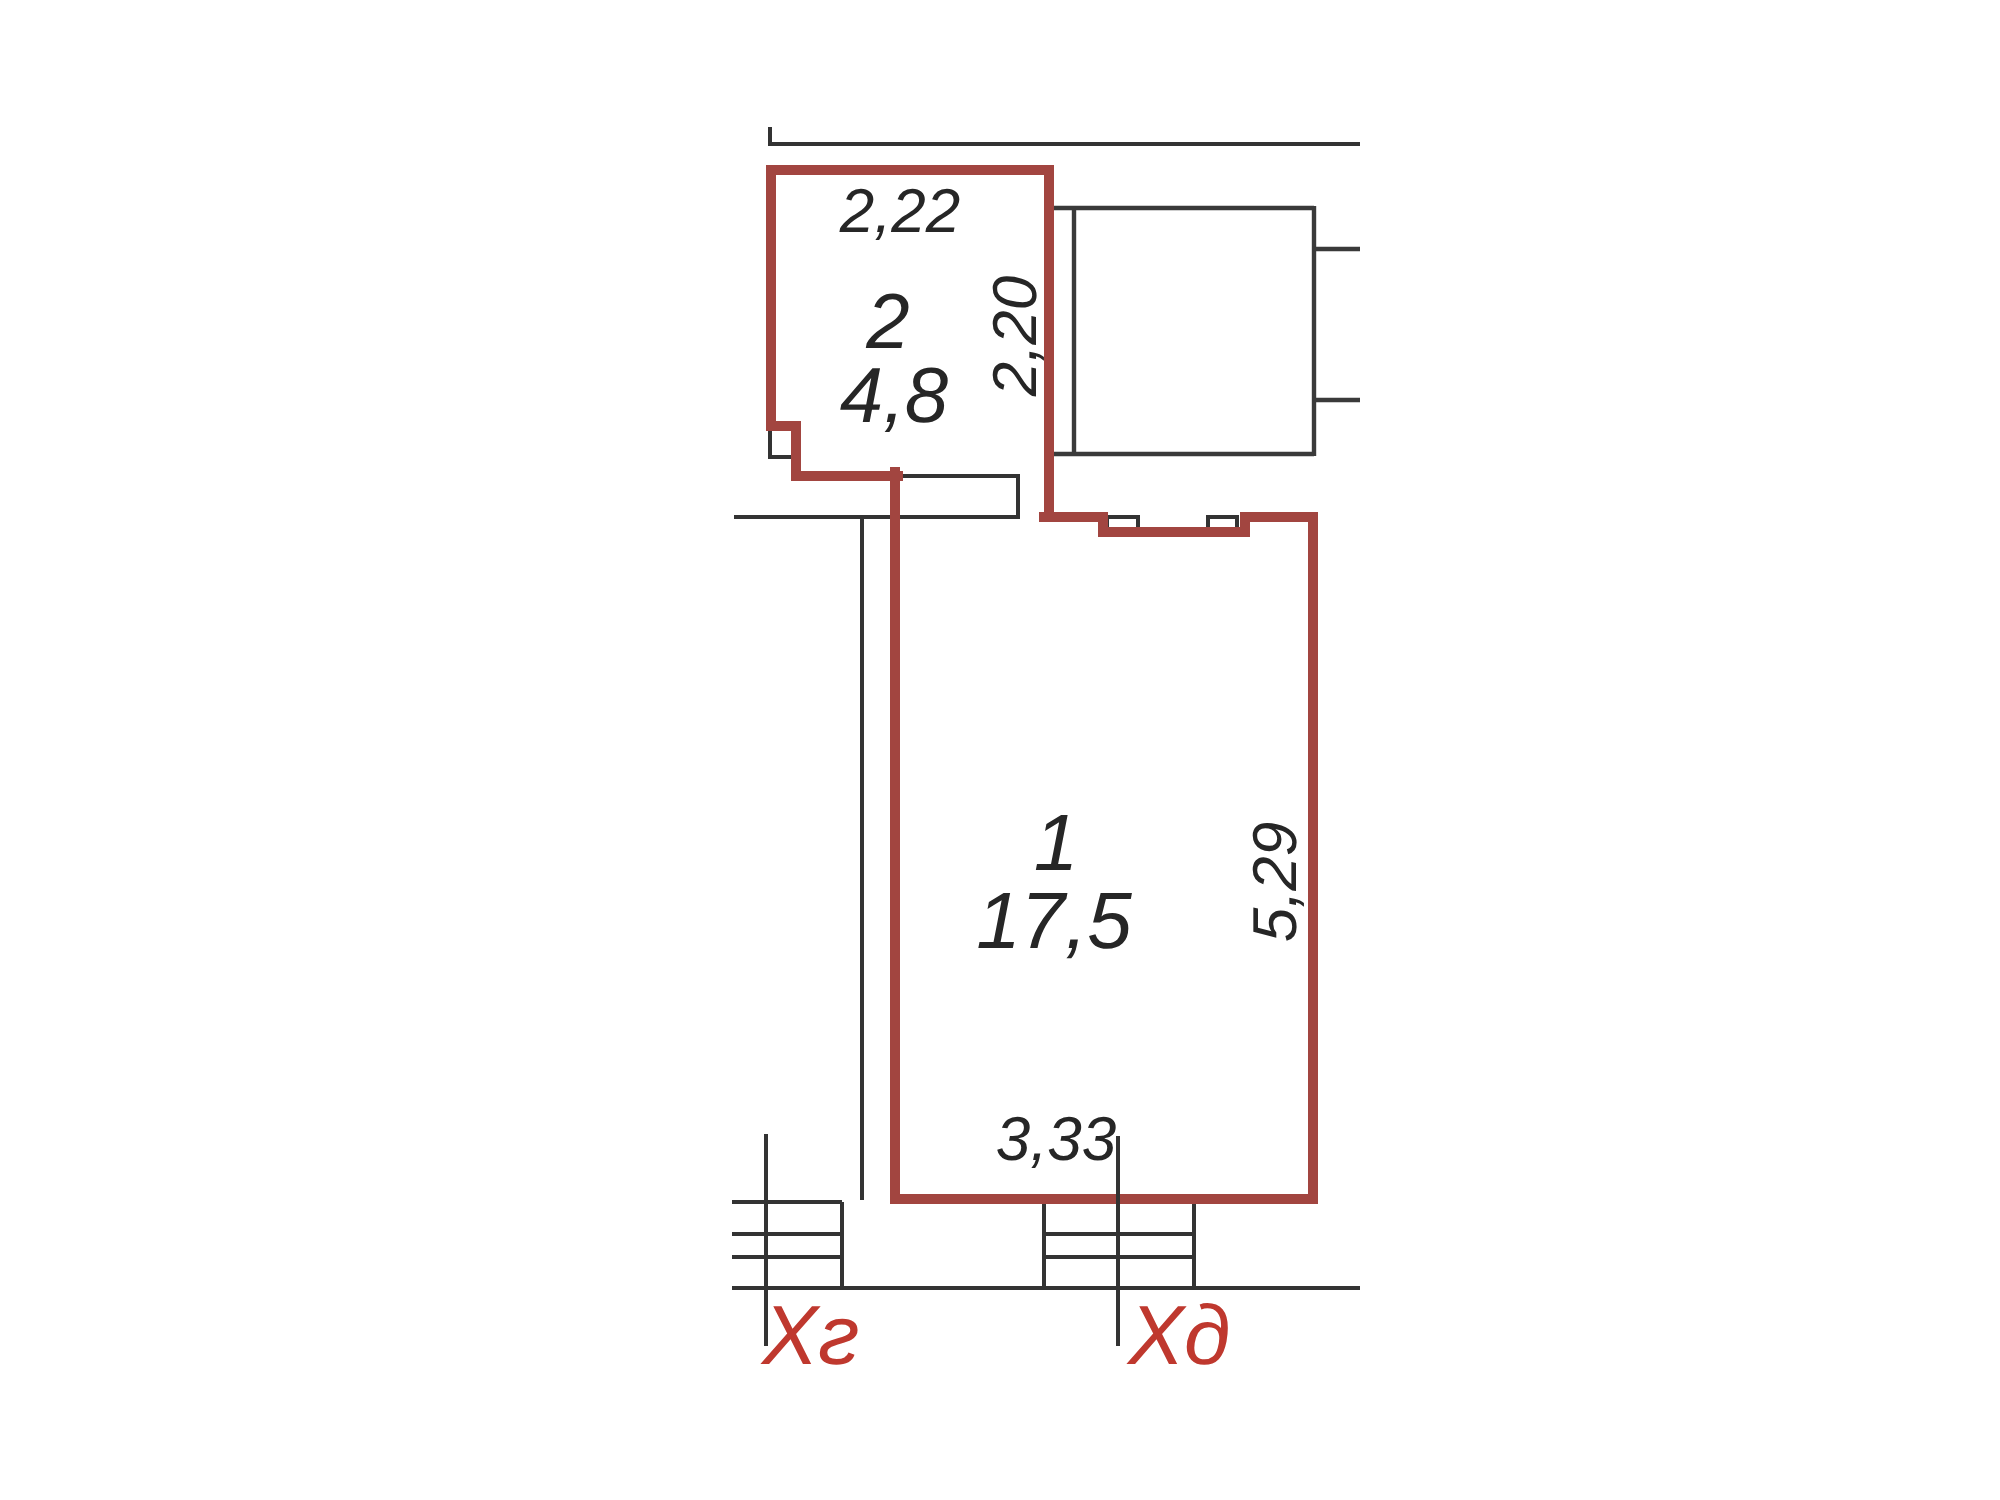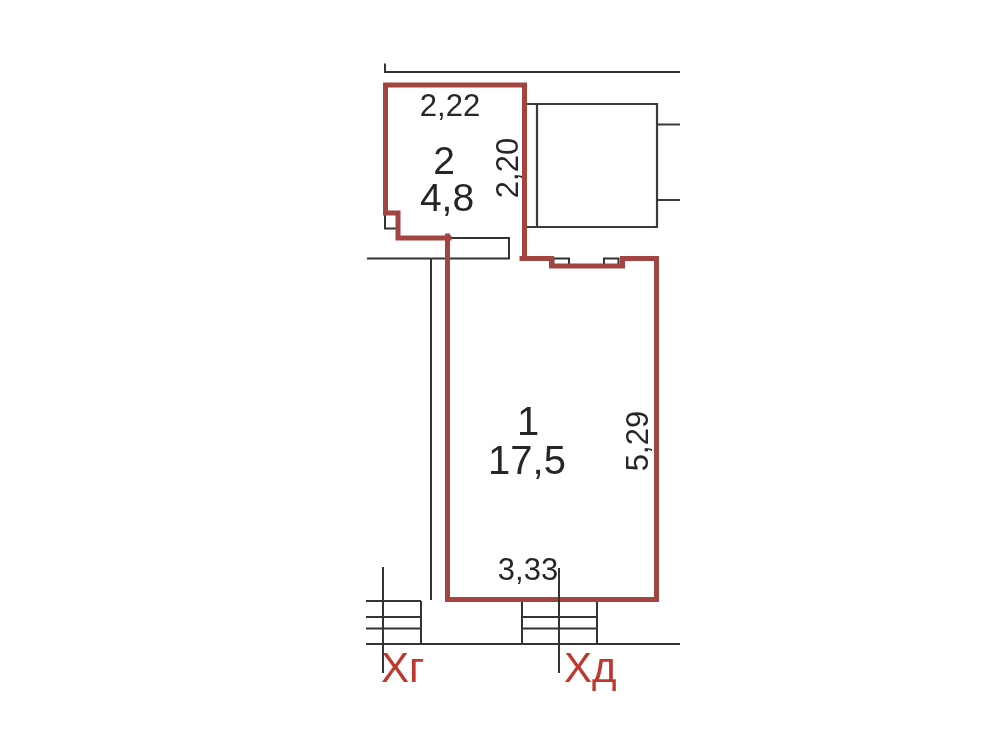--- a/index.html
+++ b/index.html
@@ -1,17 +1,17 @@
 <!DOCTYPE html>
 <html><head>
 <meta charset="utf-8">
 <style>
   html,body{margin:0;padding:0;background:#ffffff;}
   #plan{position:relative;width:1000px;height:750px;background:#ffffff;overflow:hidden;
-        font-family:"Liberation Sans",sans-serif;}
+        font-family:"Liberation Sans",sans-serif;font-style:italic;}
   svg{position:absolute;left:0;top:0;}
   text{fill:#262626;}
 </style>
 </head>
 <body>
 
 <div id="plan">
 <svg width="1000" height="750" viewBox="0 0 1000 750">
 
   <g fill="none" stroke="#333333" stroke-width="2">

